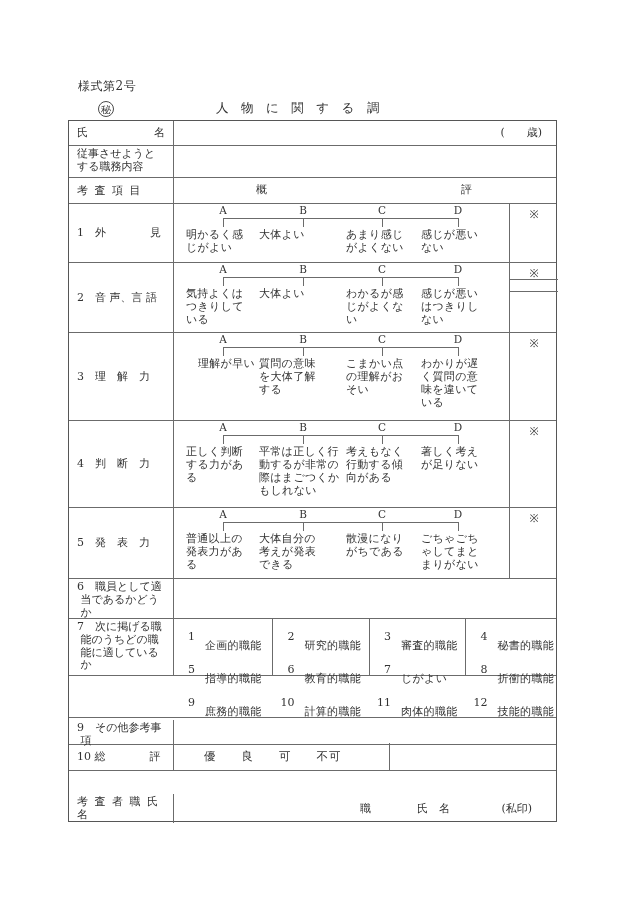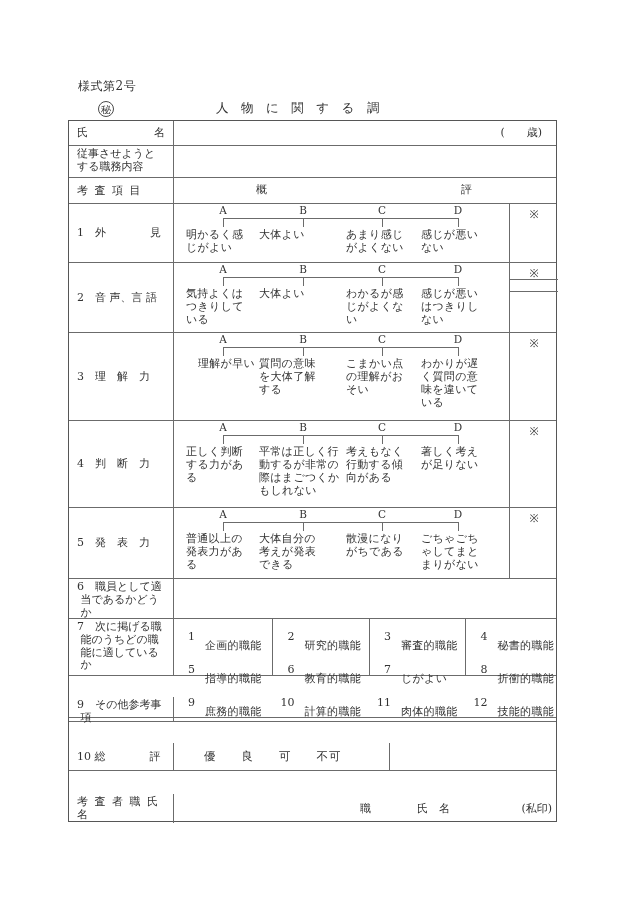--- a/index.html
+++ b/index.html
@@ -66,21 +66,21 @@
   .fn-name { margin-left:10px; letter-spacing:.3px;margin-top:18px; }
 
   
   .vline { position:absolute; left:215px; top:0; bottom:0; border-left:1px solid #6b6b6b; }
   .grade-words { position:absolute; left:30px; top:0; bottom:0; display:flex; align-items:center; font-size:11.5px; letter-spacing:1px; }
 
   
   .date-val { position:absolute; left:70px; top:0; bottom:0; display:flex; align-items:center; font-size:11px; }
   .ex-job { position:absolute; left:186px; top:0; bottom:0; display:flex; align-items:center; font-size:11px; }
   .ex-name { position:absolute; left:243px; top:0; bottom:0; display:flex; align-items:center; font-size:11px; }
-  .ex-seal { position:absolute; right:4px; top:0; bottom:0; display:flex; align-items:center; font-size:11px; }
+  .ex-seal { position:absolute; right:24px; top:0; bottom:0; display:flex; align-items:center; font-size:11px; }
 </style>
 </head>
 <body>
 
 <div class="page">
 
   <div class="form-no">様式第2号</div>
   <div class="secret">秘</div>
   <div class="doc-title">人　物　に　関　す　る　調</div>
 
@@ -321,21 +321,21 @@
               </div>
           </div>
         </div>
       </div>
     </div>
 
     <div class="row" style="top:555px;height:42px">
       <div class="content"></div>
     </div>
 
-    <div class="row" style="top:576px;height:25px">
+    <div class="row" style="top:599px;height:25px">
       <div class="lbl">9　その他参考事
  項</div>
       <div class="content"></div>
     </div>
 
     <div class="row" style="top:622px;height:28px">
       <div class="lbl vcenter">10 総　　　　評</div>
       <div class="content">
         <div class="grade-words">優　　良　　可　　不可</div>
         <div class="vline"></div>

